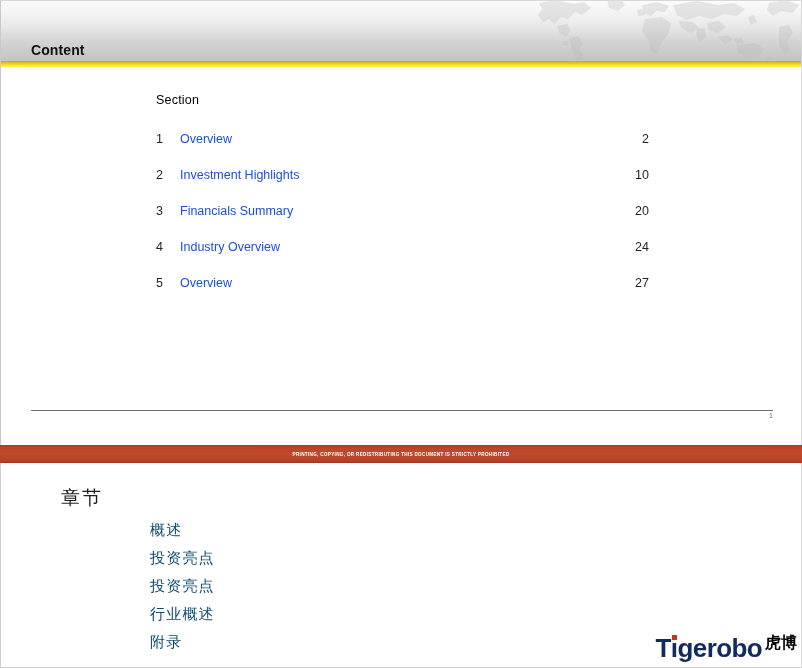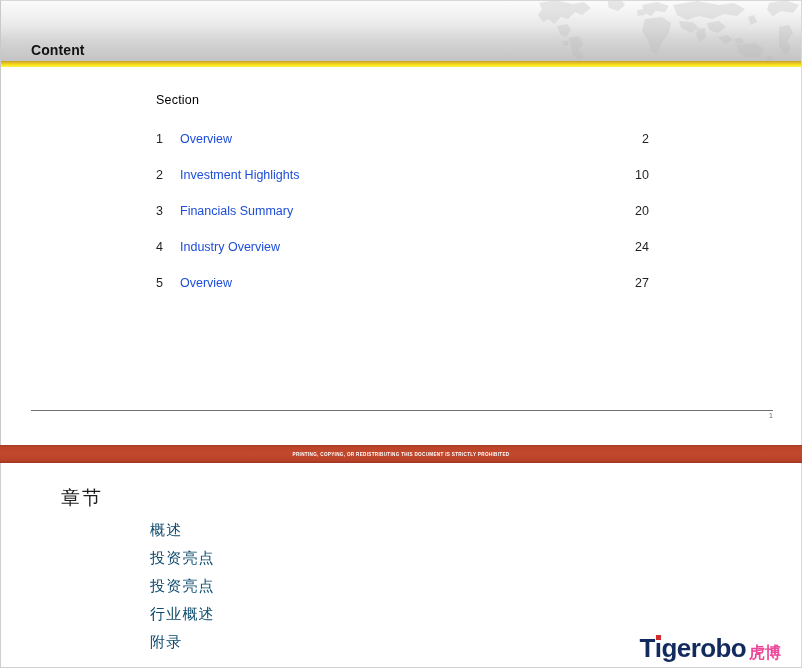--- a/index.html
+++ b/index.html
@@ -207,24 +207,24 @@
     font-size: 15px;
     color: #0c4a6e;
     letter-spacing: 1.2px;
     white-space: nowrap;
     font-family: "DejaVu Sans", "Liberation Sans", sans-serif;
   }
 
   
   #logo {
     position: absolute;
-    right: 20px;
+    right: 4px;
     bottom: 6px;
     display: flex;
-    align-items: flex-end;
+    align-items: flex-start;
     line-height: 1;
   }
   #logo-word {
     font-size: 26px;
     font-weight: bold;
     color: #132a5e;
     letter-spacing: -0.6px;
     font-family: "Liberation Sans", "DejaVu Sans", sans-serif;
   }
   #logo-word .dot-i {
@@ -235,21 +235,21 @@
     position: absolute;
     left: 1px;
     top: 2px;
     width: 5px;
     height: 5px;
     background: #d12b2b;
   }
   #logo-cn {
     font-size: 16px;
     font-weight: bold;
-    color: #ec4899;
+    color: #000000;
     margin-left: 3px;
     letter-spacing: 0px;
     font-family: "DejaVu Sans", "Liberation Sans", sans-serif;
   }
 </style>
 </head>
 <body>
 
 <div id="page">
 

